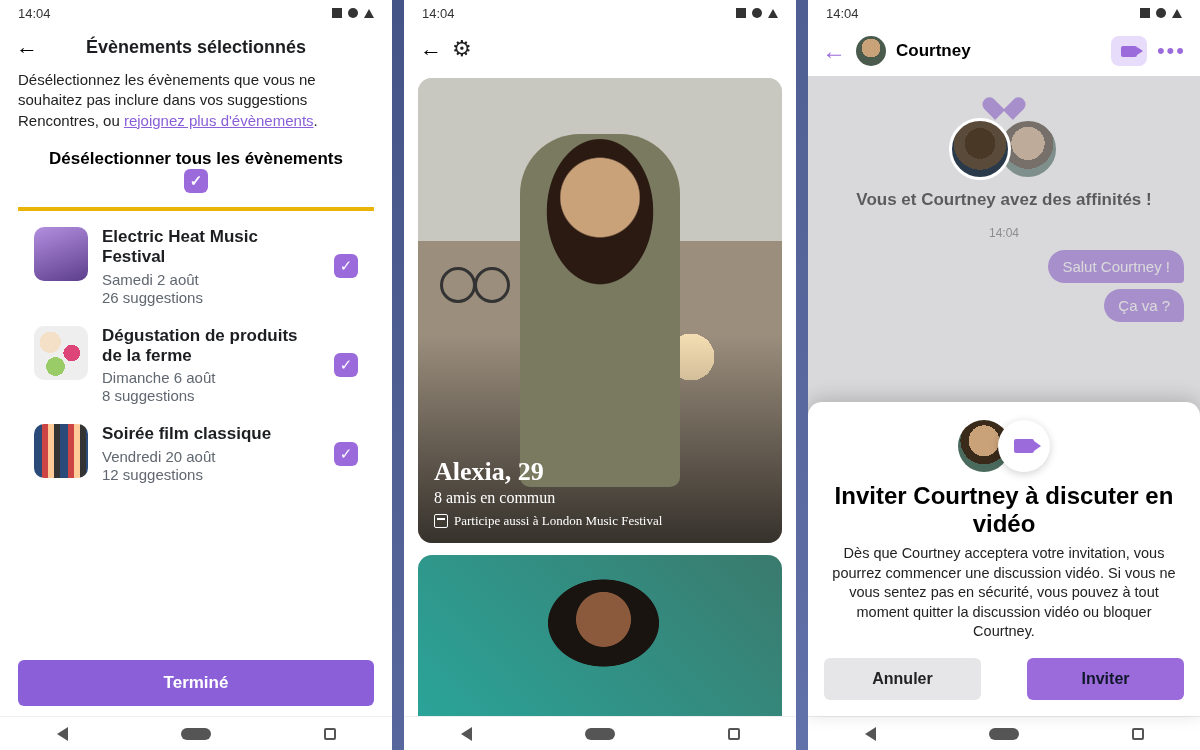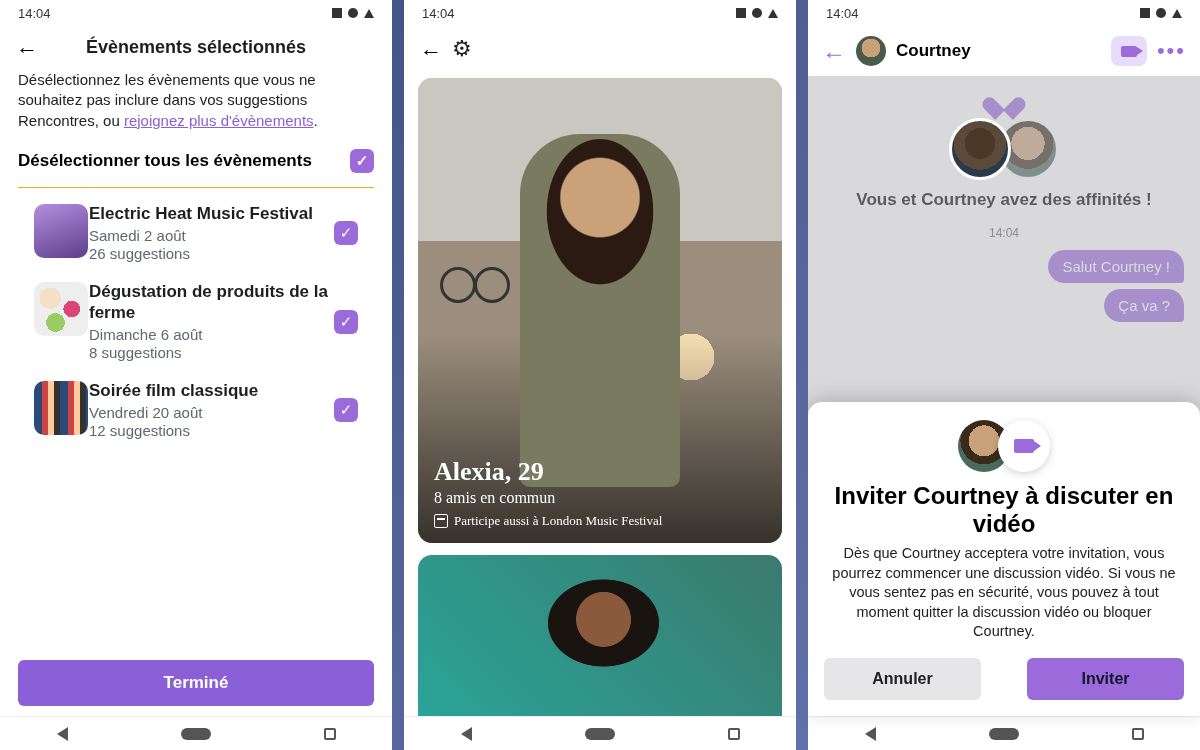--- a/index.html
+++ b/index.html
@@ -66,23 +66,23 @@
     font-size:18px;
     font-weight:600;
     color:#1c1e21;
   }
   .gear { font-size:22px; color:#222; cursor:pointer; }
 
   
   .s1-body { padding: 4px 18px 0; flex:1; display:flex; flex-direction:column; }
   .instr { font-size:15px; color:#222; line-height:1.35; margin-bottom:18px; }
   .link { color:#8a5fd8; text-decoration:underline; }
-  .deselect-row { display:flex; align-items:center; justify-content:space-between; font-weight:700; font-size:17px; padding-bottom:14px; border-bottom:1px solid #eab308; }
+  .deselect-row { display:flex; align-items:center; justify-content:space-between; font-weight:700; font-size:17px; padding-bottom:14px; border-bottom:4px solid #eab308;flex-direction:column; }
   .chk { width:24px; height:24px; border-radius:6px; background:#9b6bdc; display:flex; align-items:center; justify-content:center; color:#fff; font-size:15px; }
-  .event-row { display:flex; gap:1px; padding:16px 16px 4px; }
+  .event-row { display:flex; gap:14px; padding:16px 16px 4px; }
   .ethumb { width:54px; height:54px; border-radius:10px; flex-shrink:0; }
   .ethumb.purple { background: linear-gradient(160deg,#b48fe0 0%,#5c3e8c 100%); }
   .ethumb.food { background: radial-gradient(circle at 30% 30%, #f3e0c7 0 20%, transparent 20%), radial-gradient(circle at 70% 50%, #d47 0 18%, transparent 18%), radial-gradient(circle at 40% 75%, #9c6 0 18%, transparent 18%), #eee; }
   .ethumb.cinema { background: repeating-linear-gradient(90deg,#2a4a7a 0 8px,#c44 8px 14px,#fc9 14px 20px,#333 20px 26px); }
   .einfo { flex:1; }
   .ename { font-weight:700; font-size:17px; color:#1c1e21; line-height:1.2; }
   .edate { font-size:15px; color:#606770; margin-top:3px; }
   .esugg { font-size:15px; color:#606770; margin-top:1px; }
   .echk-col { display:flex; align-items:center; }
   .done-btn {

